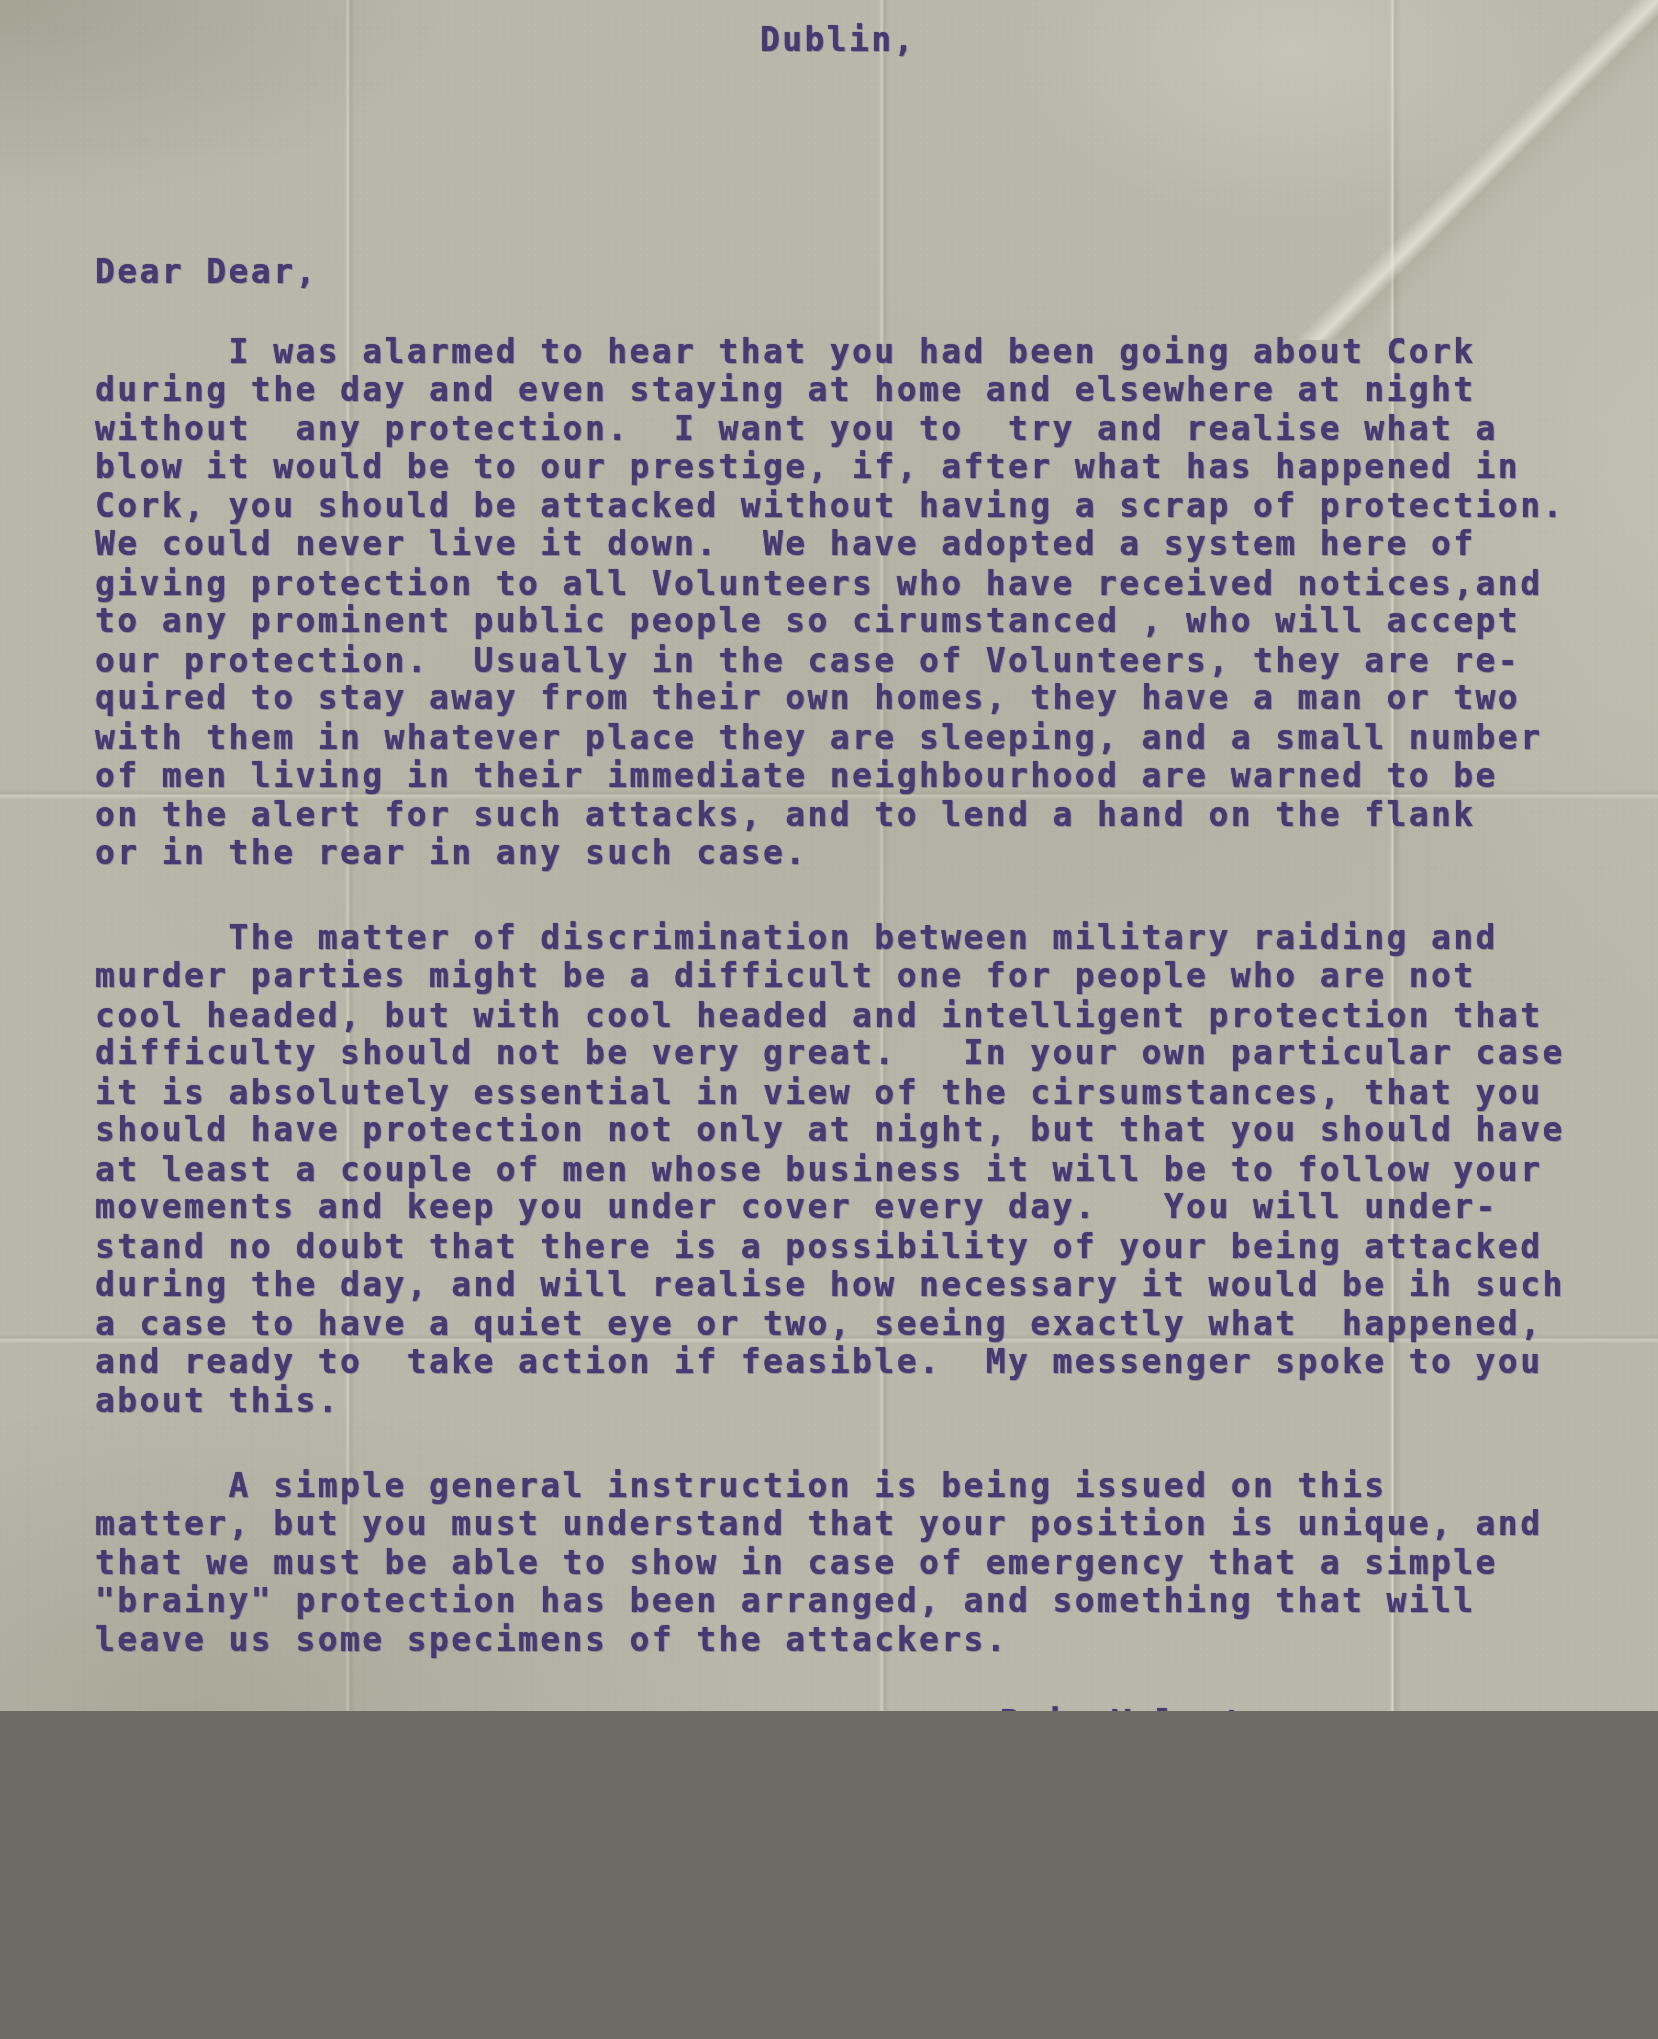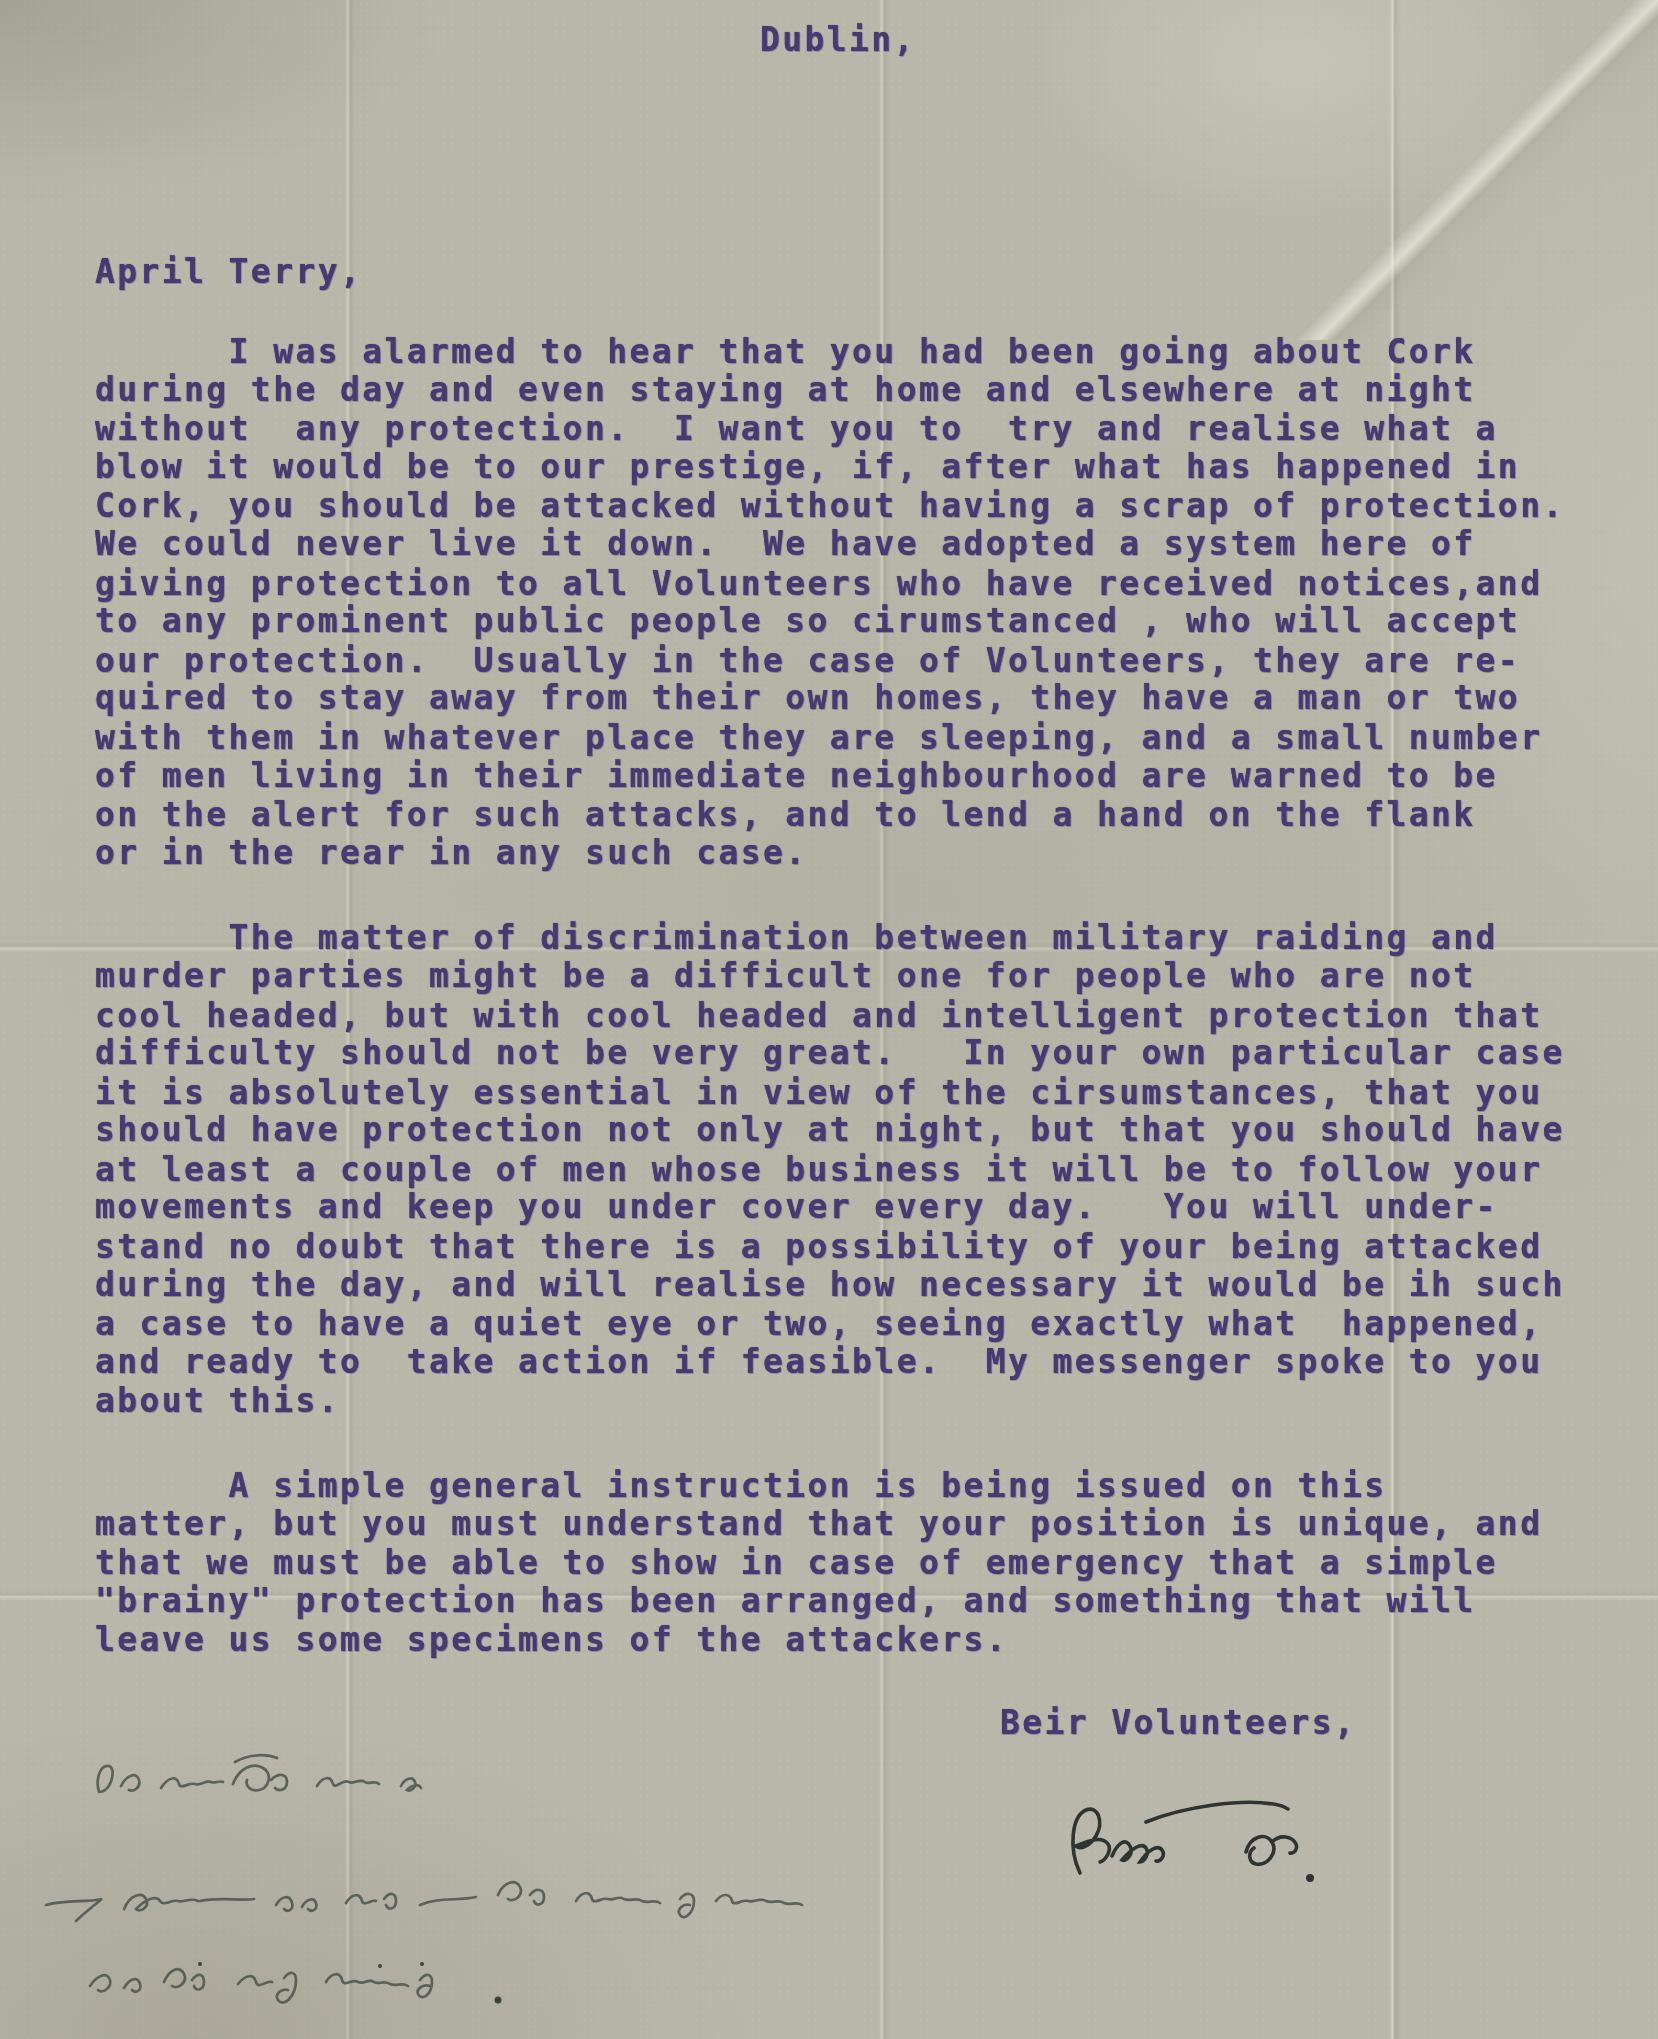--- a/index.html
+++ b/index.html
@@ -1,19 +1,19 @@
 <!DOCTYPE html>
 <html><head>
 <meta charset="utf-8">
 <title>Typed letter, Dublin, 8th April 1920</title>
 <style>
   html,body{margin:0;padding:0;background:#6e6c62;}
   .paper{
     position:relative;
-    width:1658px;height:2039px;
+    width:1658px;height:1711px;
     margin:0 auto;
     overflow:hidden;
     background-color:#b9b7aa;
     background-image:
       radial-gradient(ellipse 900px 520px at 12% 100%, rgba(118,113,94,0.22), transparent 62%),
       radial-gradient(ellipse 760px 340px at 0% 0%, rgba(106,102,85,0.26), transparent 60%),
       radial-gradient(ellipse 520px 900px at 100% 28%, rgba(214,211,196,0.28), transparent 62%),
       radial-gradient(ellipse 1300px 700px at 55% 44%, rgba(138,134,113,0.12), transparent 72%),
       radial-gradient(ellipse 420px 260px at 78% 3%, rgba(223,220,206,0.35), transparent 65%),
       linear-gradient(90deg, transparent calc(21% - 3px), rgba(233,231,218,0.45) 21%, rgba(128,123,103,0.18) calc(21% + 2px), transparent calc(21% + 7px)),
@@ -55,21 +55,21 @@
   .note2{position:absolute;left:40px;top:1855px;}
   .note3{position:absolute;left:80px;top:1938px;}
 </style>
 </head>
 <body>
 
 <div class="paper">
   <div class="crease-diag"></div>
 
   <div class="typed place">Dublin,</div>
-  <div class="typed salutation">April Terry,</div>
+  <div class="typed salutation">Dear Dear,</div>
 
   <div class="body typed" id="letter-body"><div class="para"><div class="line">      I was alarmed to hear that you had been going about Cork</div><div class="line">during the day and even staying at home and elsewhere at night</div><div class="line">without  any protection.  I want you to  try and realise what a</div><div class="line">blow it would be to our prestige, if, after what has happened in</div><div class="line">Cork, you should be attacked without having a scrap of protection.</div><div class="line">We could never live it down.  We have adopted a system here of</div><div class="line">giving protection to all Volunteers who have received notices,and</div><div class="line">to any prominent public people so cirumstanced , who will accept</div><div class="line">our protection.  Usually in the case of Volunteers, they are re-</div><div class="line">quired to stay away from their own homes, they have a man or two</div><div class="line">with them in whatever place they are sleeping, and a small number</div><div class="line">of men living in their immediate neighbourhood are warned to be</div><div class="line">on the alert for such attacks, and to lend a hand on the flank</div><div class="line">or in the rear in any such case.</div></div><div class="para"><div class="line">      The matter of discrimination between military raiding and</div><div class="line">murder parties might be a difficult one for people who are not</div><div class="line">cool headed, but with cool headed and intelligent protection that</div><div class="line">difficulty should not be very great.   In your own particular case</div><div class="line">it is absolutely essential in view of the cirsumstances, that you</div><div class="line">should have protection not only at night, but that you should have</div><div class="line">at least a couple of men whose business it will be to follow your</div><div class="line">movements and keep you under cover every day.   You will under-</div><div class="line">stand no doubt that there is a possibility of your being attacked</div><div class="line">during the day, and will realise how necessary it would be ih such</div><div class="line">a case to have a quiet eye or two, seeing exactly what  happened,</div><div class="line">and ready to  take action if feasible.  My messenger spoke to you</div><div class="line">about this.</div></div><div class="para"><div class="line">      A simple general instruction is being issued on this</div><div class="line">matter, but you must understand that your position is unique, and</div><div class="line">that we must be able to show in case of emergency that a simple</div><div class="line">"brainy" protection has been arranged, and something that will</div><div class="line">leave us some specimens of the attackers.</div></div></div>
 
   <div class="typed valediction">Beir Volunteers,</div>
 
   <svg class="signature" width="280" height="130" viewBox="0 0 280 130">
     <path d="M30,95 C18,70 22,38 36,32 C48,27 54,44 46,58 C40,68 30,72 26,68 C40,62 52,58 58,66 C62,72 56,82 50,84"></path>
     <path d="M62,78 C68,64 76,60 80,68 C84,76 76,84 72,82 C82,70 92,64 96,70 C100,76 94,84 90,84 C98,72 108,66 112,72 C116,78 110,84 106,83"></path>
     <path d="M96,44 C130,30 196,18 232,28 L238,31"></path>
     <path d="M196,74 C200,58 216,54 222,64 C228,74 218,88 206,86 C198,84 198,74 204,70"></path>

